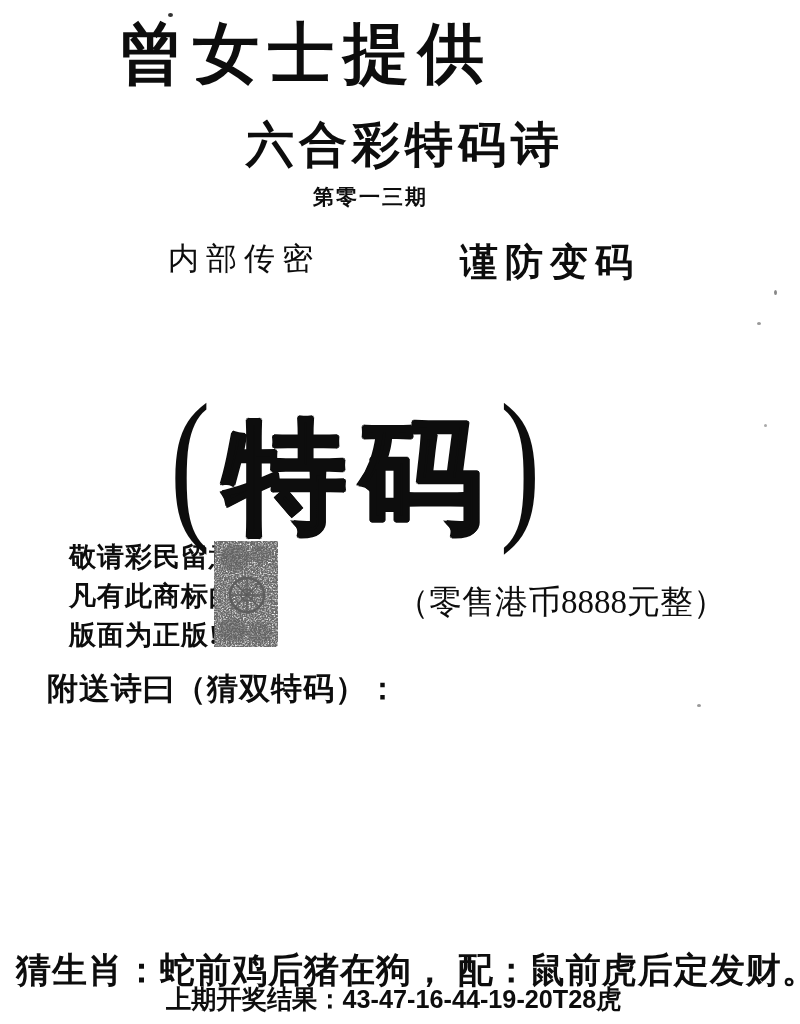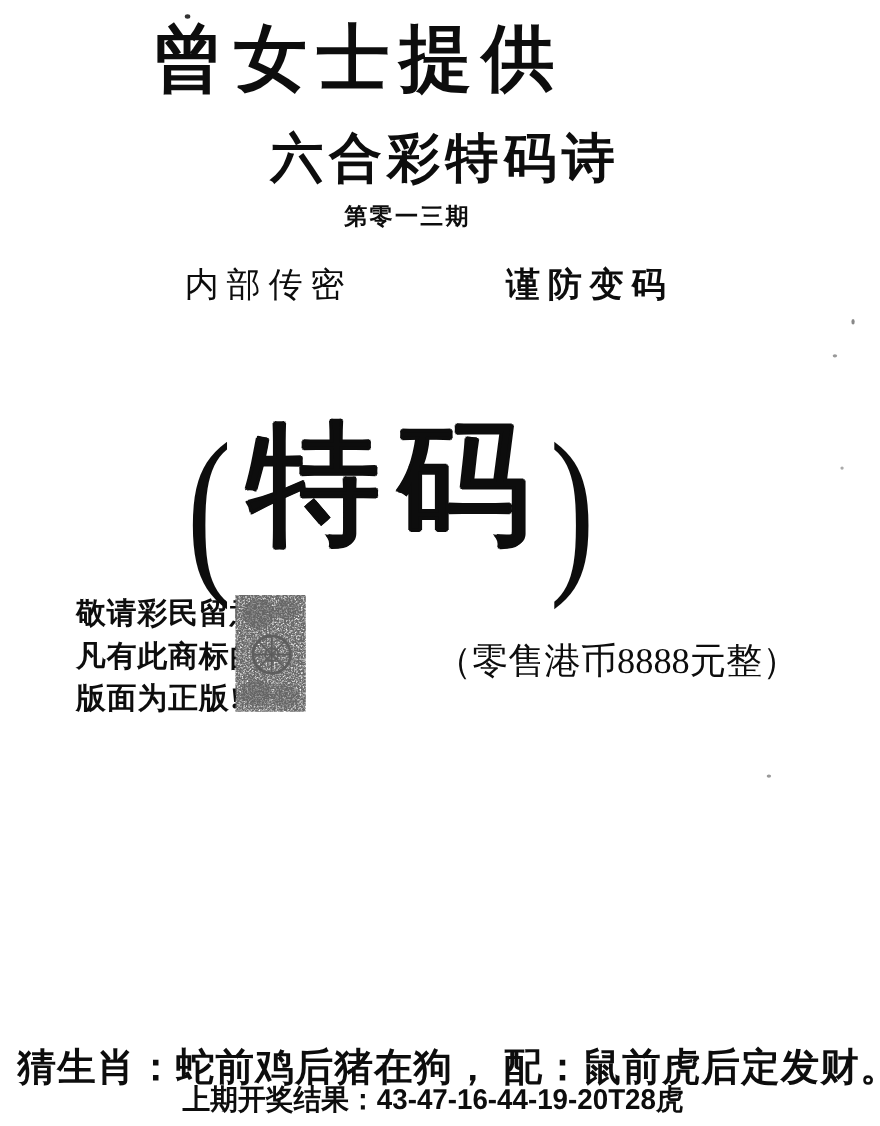--- a/index.html
+++ b/index.html
@@ -9,44 +9,44 @@
     height: 1024px;
     background: #ffffff;
     overflow: hidden;
     color: #0d0d0d;
     font-family: "Liberation Serif", serif;
   }
   .abs { position: absolute; white-space: nowrap; line-height: 1.1; }
 
   
   .provider {
-    left: 138px; top: 18px;
+    left: 118px; top: 18px;
     font-size: 66px; font-weight: 600; letter-spacing: 9px;
   }
   .main-title {
     left: 246px; top: 108px;
     font-size: 48px; font-weight: 600; letter-spacing: 5px; margin-top: 11px;
   }
   .issue {
     left: 313px; top: 186px;
     font-size: 21px; font-weight: 700; letter-spacing: 2px;
   }
   .note-left  { left: 168px; top: 242px; font-size: 31px; font-weight: 400; letter-spacing: 7px; }
-  .note-right { left: 460px; top: 242px; font-size: 31px; font-weight: 600; letter-spacing: 7px; }
+  .note-right { left: 460px; top: 242px; font-size: 38px; font-weight: 600; letter-spacing: 7px; }
 
   
   .paren {
     font-size: 168px; line-height: 1; font-weight: 500;
     transform: scaleX(0.72); transform-origin: left top;
   }
   .paren-open  { left: 170px; top: 378px; }
   .paren-close { left: 500px; top: 378px; }
   .feature-label {
-    left: 224px; top: 372px;
-    font-size: 122px; line-height: 1.15; font-weight: 400; letter-spacing: 14px;
+    left: 224px; top: 408px;
+    font-size: 122px; line-height: 1.15; font-weight: 700; letter-spacing: 14px;
     -webkit-text-stroke: 2.5px currentColor;
     text-shadow: 2px 0 currentColor, -2px 0 currentColor, 0 2px currentColor, 0 -2px currentColor;
   }
 
   
   .notice {
     left: 47px; top: 538px;
     font-size: 27px; line-height: 39px; font-weight: 700; letter-spacing: 1px; margin-left: 22px;
   }
   .stamp { left: 214px; top: 541px; }
@@ -124,20 +124,21 @@
         <circle cx="33" cy="54" r="17" stroke-width="2.5"></circle>
         <circle cx="33" cy="54" r="6" stroke-width="1.5"></circle>
         <path d="M33 37 L33 71 M16 54 L50 54 M21 42 L45 66 M45 42 L21 66" stroke-width="1.4"></path>
       </g>
       <rect x="1" y="1" width="62" height="104" filter="url(#grain)" opacity="0.95"></rect>
     </svg>
   </div>
 
   <div class="abs price">（零售港币8888元整）</div>
 
+  <div class="abs poem-heading">附送诗曰（猜双特码）：</div>
 
 
 
   <div class="abs zodiac">猜生肖：蛇前鸡后猪在狗， 配：鼠前虎后定发财。</div>
   <div class="abs result">上期开奖结果：43-47-16-44-19-20T28虎</div>
 
   <div class="speck speck-1"></div>
   <div class="speck speck-2"></div>
   <div class="speck speck-3"></div>
   <div class="speck speck-4"></div>

